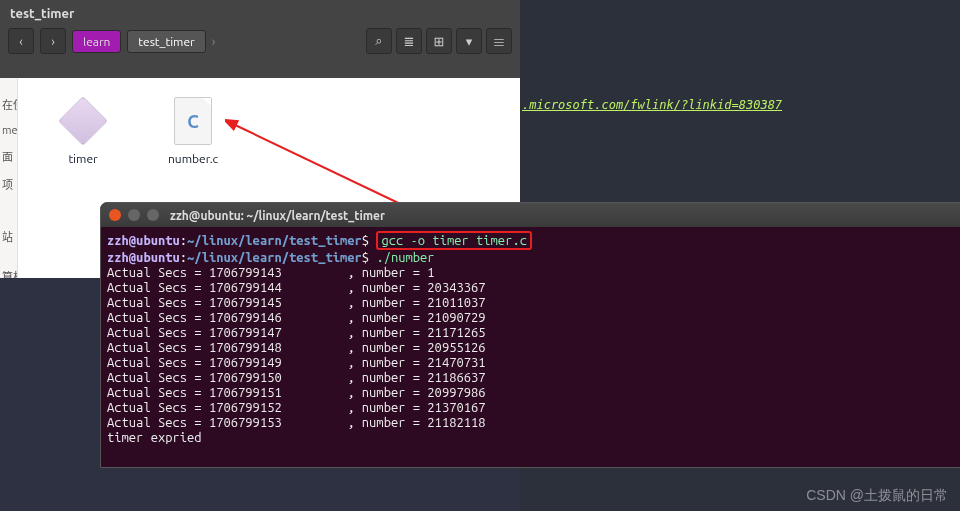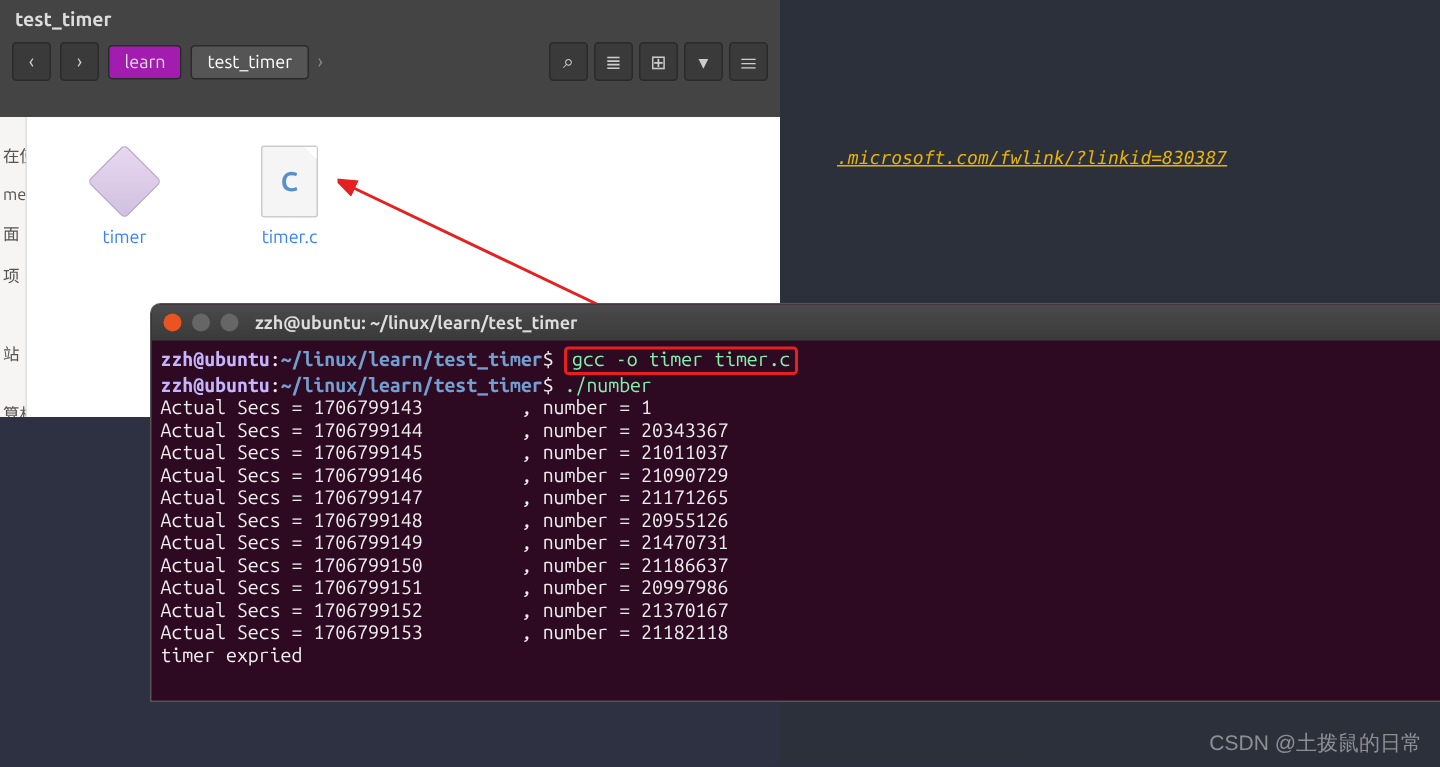--- a/index.html
+++ b/index.html
@@ -15,28 +15,28 @@
 .crumb-arrow { color: #888; font-size: 13px; }
 .nav-right { margin-left: auto; display: flex; gap: 4px; }
 
 
 .fm-body { position: absolute; left: 0; top: 78px; width: 520px; height: 200px; display: flex; background: #fff; }
 .fm-sidebar { width: 18px; background: #f6f5f4; border-right: 1px solid #e0e0e0; font-size: 11px; color: #555; padding-top: 12px; overflow: hidden; }
 .fm-sidebar div { padding: 6px 2px; white-space: nowrap; }
 .fm-content { flex: 1; background: #fff; display: flex; gap: 60px; padding: 18px 40px; align-items: flex-start; }
 .file-item { display: flex; flex-direction: column; align-items: center; gap: 6px; }
 .file-icon { width: 50px; height: 50px; display: flex; align-items: center; justify-content: center; }
-.file-label { font-size: 12px; color: #3b82f6; }
+.file-label { font-size: 12px; color: #0f172a; }
 .icon-exe { width: 44px; height: 44px; background: linear-gradient(135deg, #e8d8f0, #d0c0e0); border: 1px solid #b8a8c8; border-radius: 4px; transform: rotate(45deg) scale(0.8); }
 .icon-c { width: 38px; height: 48px; background: #f5f5f5; border: 1px solid #ccc; border-radius: 2px; display: flex; align-items: center; justify-content: center; color: #5a8fc8; font-weight: bold; font-size: 18px; position: relative; }
 .icon-c::before { content: ""; position: absolute; top: 0; right: 0; border-style: solid; border-width: 0 8px 8px 0; border-color: transparent #fff transparent transparent; }
 
 
 .editor-bg { position: absolute; left: 520px; top: 0; right: 0; bottom: 0; background: #2b303b; }
-.editor-link { position: absolute; left: 522px; top: 98px; font-size: 12px; color: #eab308; text-decoration: underline; font-style: italic; font-family: "DejaVu Sans Mono", monospace; margin-left: 36px; }
+.editor-link { position: absolute; left: 522px; top: 98px; font-size: 12px; color: #bef264; text-decoration: underline; font-style: italic; font-family: "DejaVu Sans Mono", monospace; }
 
 
 .term { position: absolute; left: 100px; top: 202px; width: 920px; height: 266px; background: #2d0a22; border: 1px solid #555; border-top-left-radius: 7px; border-top-right-radius: 7px; overflow: hidden; font-family: "Ubuntu Mono", "DejaVu Sans Mono", monospace; font-size: 13px; line-height: 15px; }
 .term-titlebar { height: 24px; background: linear-gradient(#4a4a4a, #3a3a3a); display: flex; align-items: center; padding: 0 8px; gap: 7px; }
 .wbtn { width: 12px; height: 12px; border-radius: 50%; display: inline-block; }
 .wbtn.close { background: #e95420; }
 .wbtn.min { background: #666; }
 .wbtn.max { background: #666; }
 .term-title { color: #ddd; font-size: 12px; font-weight: bold; margin-left: 4px; font-family: "Ubuntu", sans-serif; }
 .term-body { padding: 4px 6px; color: #eee; white-space: pre; }
@@ -103,21 +103,21 @@
     <div class="file-item">
       <div class="file-icon">
           <div class="icon-exe"></div>
         </div>
       <span class="file-label">timer</span>
     </div>
     <div class="file-item">
       <div class="file-icon">
           <div class="icon-c">C</div>
         </div>
-      <span class="file-label">timer.c</span>
+      <span class="file-label">number.c</span>
     </div>
   </div>
 </div>
 
 <svg class="arrow-svg">
   <defs>
       <marker id="ah" markerWidth="10" markerHeight="10" refX="2" refY="3" orient="auto">
         <path d="M0,0 L0,6 L8,3 z" fill="#e62020"></path>
       </marker>
     </defs>

